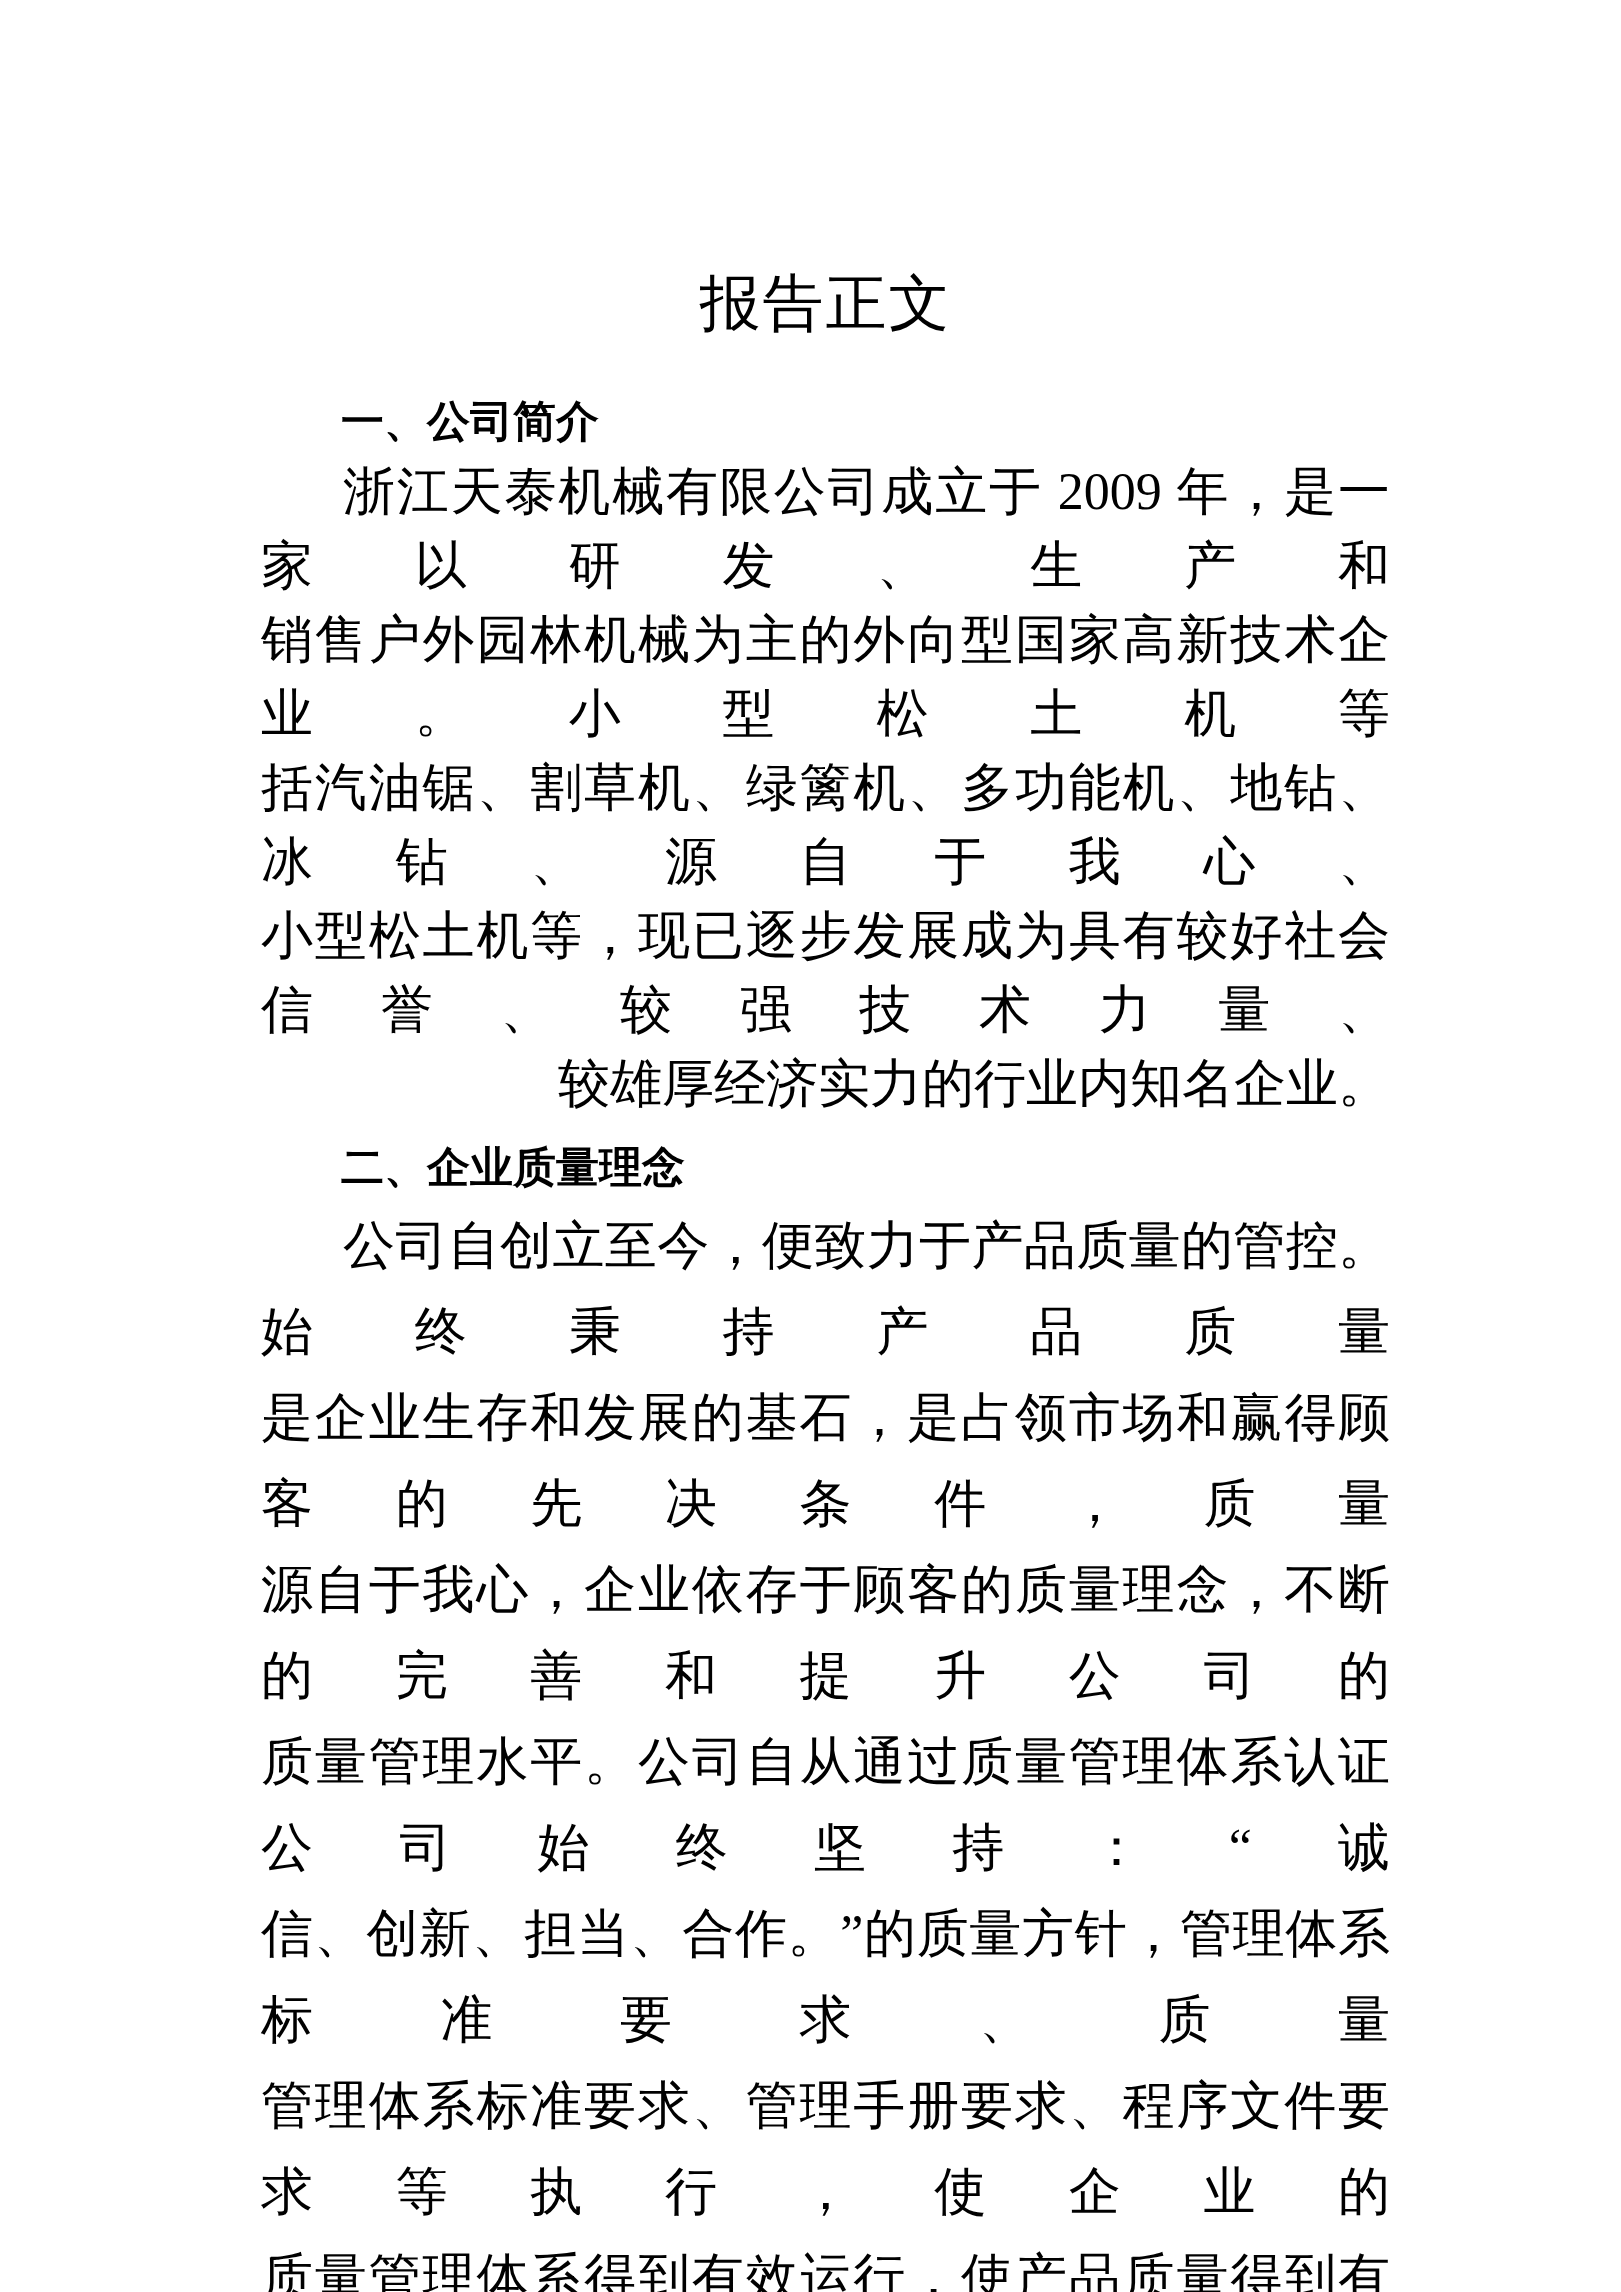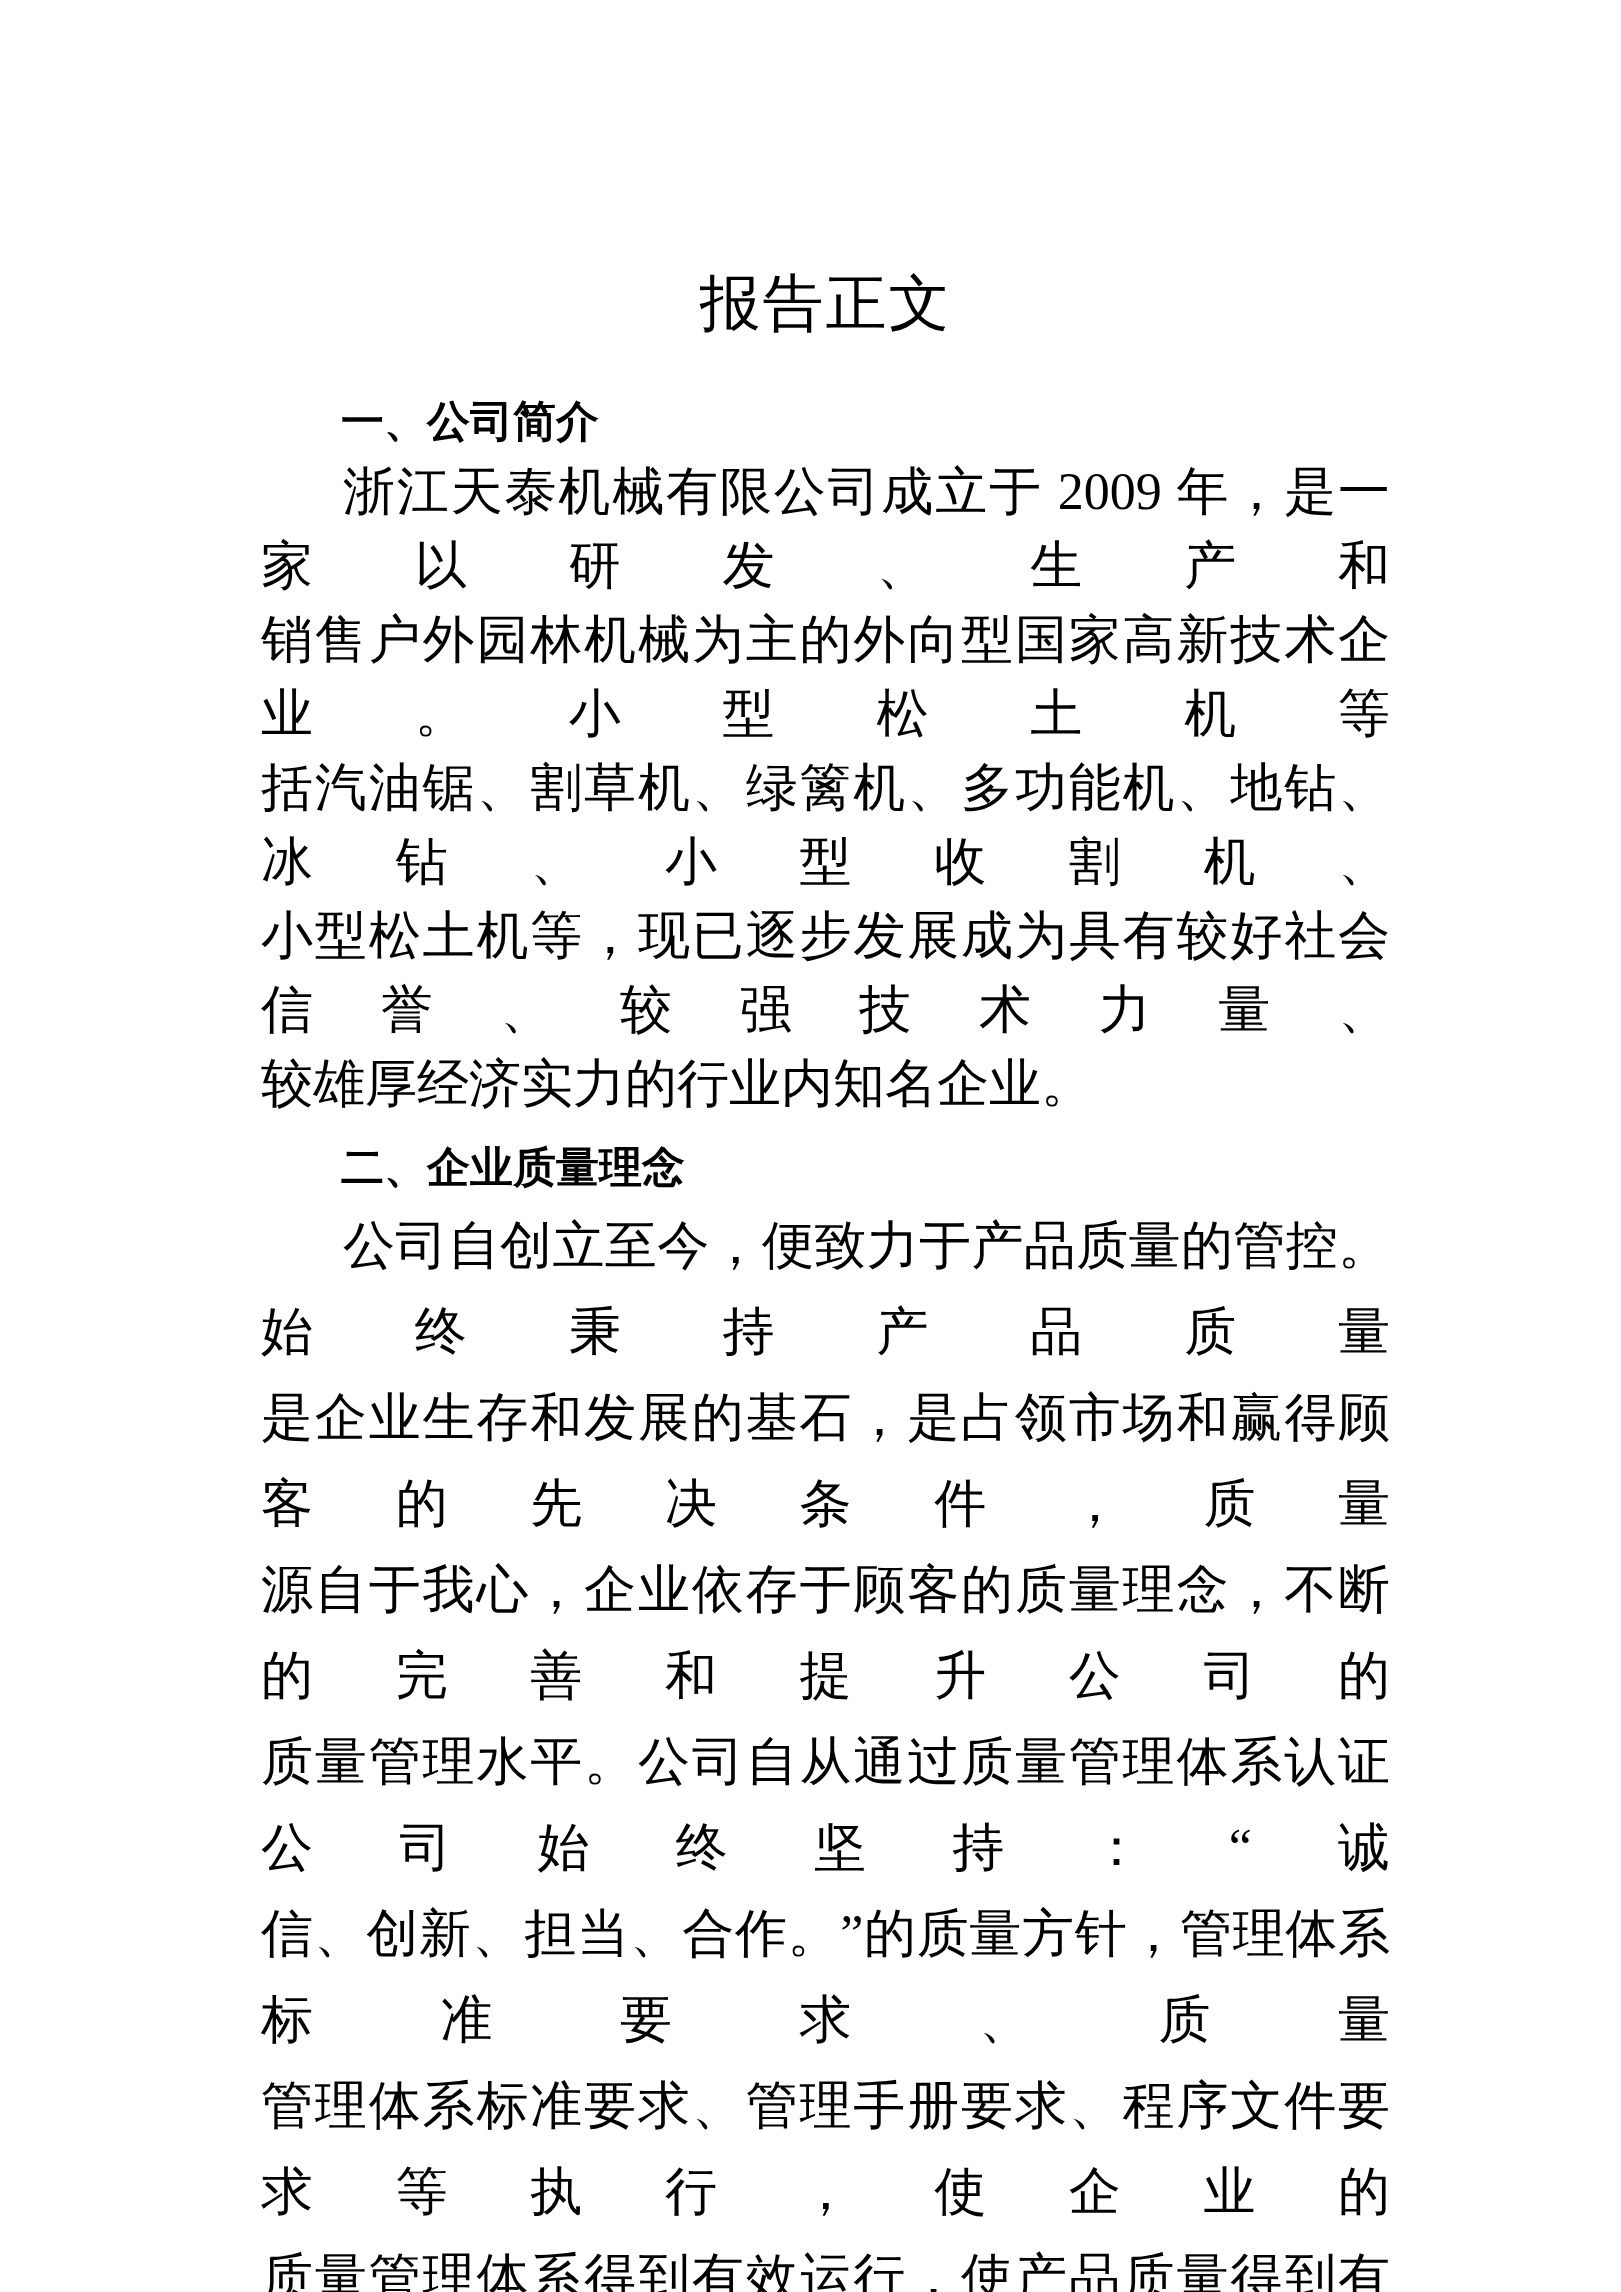--- a/index.html
+++ b/index.html
@@ -42,21 +42,21 @@
   .doc-section:nth-of-type(1) .heading { margin-top: 57px; }
   .doc-section:nth-of-type(2) .heading { margin-top: 23.5px; }
   .paragraph {
     font-size: 52px;
     margin-top: 9.8px;
   }
   .paragraph.p0 { line-height: 74px; }
   .paragraph.p1 { line-height: 86px; margin-top: 11.8px; }
   .line {
     width: 100%;
-    text-align: left;
+    text-align: right;
     white-space: normal;
   }
   .line.fill {
     text-align: justify;
     text-align-last: justify;
   }
   .line.indent {
     text-indent: 82px;
   }
 </style>
@@ -65,21 +65,21 @@
 
 <div class="page">
   <div class="content">
     <div class="doc-title">报告正文</div>
     <div>
         <section class="doc-section">
           <div class="heading">一、公司简介</div>
           <div class="paragraph p0">
             <div class="line indent fill">浙江天泰机械有限公司成立于 2009 年，是一家以研发、生产和</div>
             <div class="line fill">销售户外园林机械为主的外向型国家高新技术企业。小型松土机等</div>
-            <div class="line fill">括汽油锯、割草机、绿篱机、多功能机、地钻、冰钻、小型收割机、</div>
+            <div class="line fill">括汽油锯、割草机、绿篱机、多功能机、地钻、冰钻、源自于我心、</div>
             <div class="line fill">小型松土机等，现已逐步发展成为具有较好社会信誉、较强技术力量、</div>
             <div class="line">较雄厚经济实力的行业内知名企业。</div>
           </div>
         </section>
         <section class="doc-section">
           <div class="heading">二、企业质量理念</div>
           <div class="paragraph p1">
             <div class="line indent fill">公司自创立至今，便致力于产品质量的管控。始终秉持产品质量</div>
             <div class="line fill">是企业生存和发展的基石，是占领市场和赢得顾客的先决条件，质量</div>
             <div class="line fill">源自于我心，企业依存于顾客的质量理念，不断的完善和提升公司的</div>

